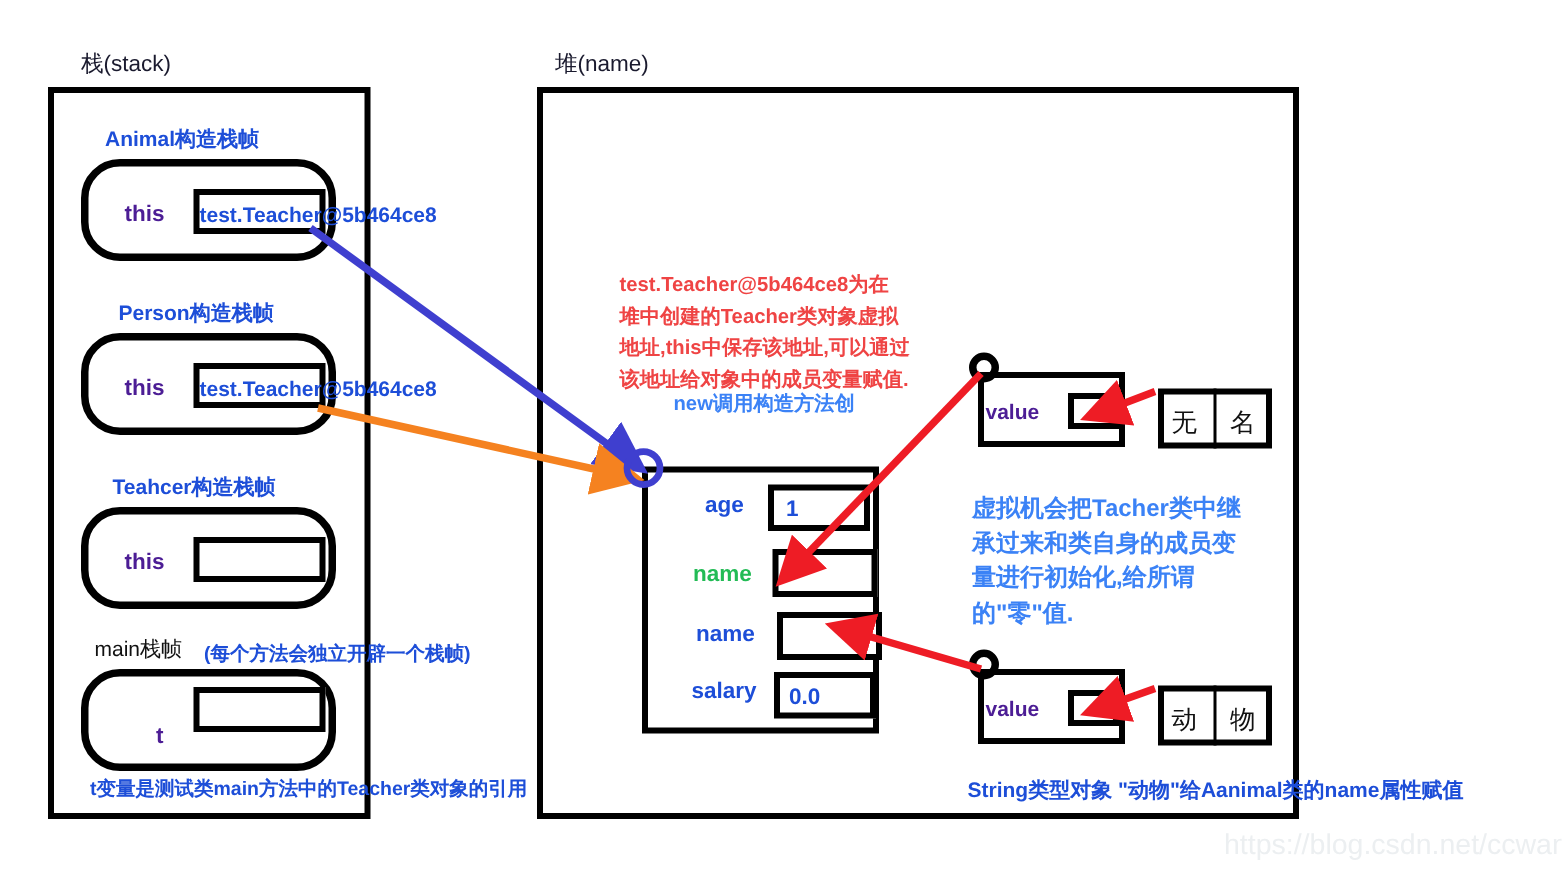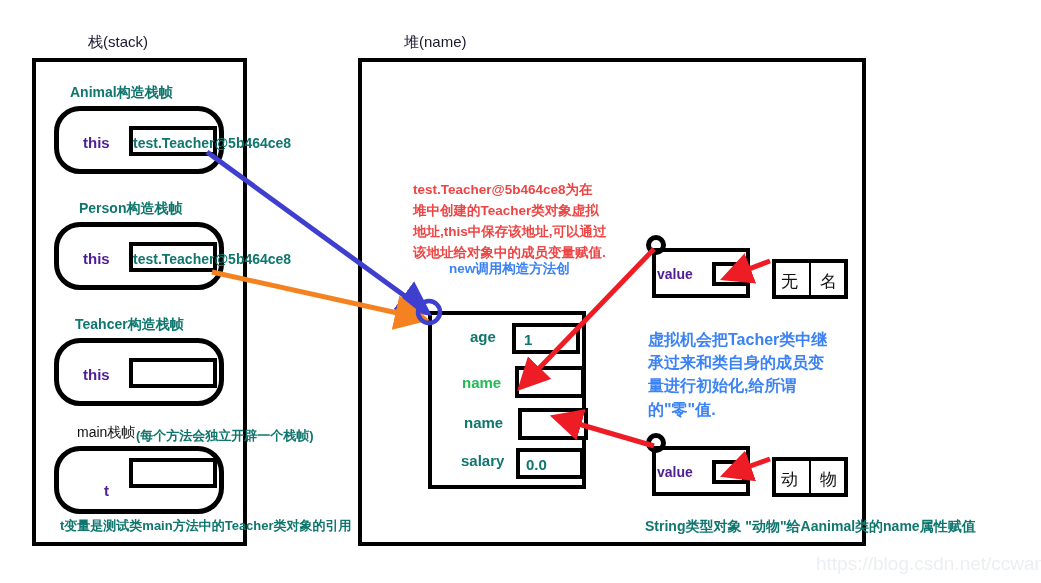--- a/index.html
+++ b/index.html
@@ -2,32 +2,32 @@
 <html><head>
 <meta charset="utf-8">
 <style>
   html,body{margin:0;padding:0;background:#ffffff;}
   body{
     width:1041px;height:583px;position:relative;overflow:hidden;
     font-family:"Liberation Sans","DejaVu Sans",sans-serif;
   }
   #stage{position:absolute;left:0;top:0;width:1041px;height:583px;}
 
-  .lbl{position:absolute;color:#1a1a2e;font-size:15px;white-space:nowrap;margin-left:34px;}
+  .lbl{position:absolute;color:#1a1a2e;font-size:15px;white-space:nowrap;}
 
   
   .region{position:absolute;border:4px solid #000;background:transparent;box-sizing:border-box;}
 
   
   .frame{position:absolute;border:5px solid #000;border-radius:26px;box-sizing:border-box;background:#fff;}
 
   
   .vbox{position:absolute;border:4px solid #000;box-sizing:border-box;background:#fff;}
 
-  .redtxt{position:absolute;color:#0f766e;font-weight:bold;white-space:nowrap;text-align:center;}
+  .redtxt{position:absolute;color:#1d4ed8;font-weight:bold;white-space:nowrap;text-align:center;}
   .greentxt{position:absolute;color:#22bb55;font-weight:bold;white-space:nowrap;}
   .blacktxt{position:absolute;color:#4c1d95;font-weight:bold;white-space:nowrap;}
   .cjk{position:absolute;color:#111;white-space:nowrap;}
 
   .note{position:absolute;color:#3b82f6;font-weight:bold;line-height:1.45;}
   .bnote{position:absolute;color:#ef4444;font-weight:bold;line-height:1.55;margin-top:32px;}
 
   .watermark{position:absolute;color:#eceff1;font-size:19px;white-space:nowrap;}
 
   svg.overlay{position:absolute;left:0;top:0;width:1041px;height:583px;pointer-events:none;}
@@ -52,21 +52,21 @@
   <div class="blacktxt" style="left:83px;top:250px;font-size:15px;">this</div>
   <div class="vbox" style="left:129px;top:242px;width:88px;height:30px;"></div>
   <div class="redtxt" style="left:133px;top:251px;font-size:14px;">test.Teacher@5b464ce8</div>
 
   <div class="redtxt" style="left:75px;top:316px;font-size:14px;">Teahcer构造栈帧</div>
   <div class="frame" style="left:54px;top:338px;width:170px;height:68px;"></div>
   <div class="blacktxt" style="left:83px;top:366px;font-size:15px;">this</div>
   <div class="vbox" style="left:129px;top:358px;width:88px;height:30px;"></div>
   <div class="redtxt" style="left:133px;top:367px;font-size:14px;"></div>
 
-  <div class="cjk" style="left:77px;top:424px;font-size:14px;">main栈帧</div>
+  <div class="cjk" style="left:63px;top:424px;font-size:14px;">main栈帧</div>
   <div class="redtxt" style="left:136px;top:427px;font-size:13px;">(每个方法会独立开辟一个栈帧)</div>
   <div class="frame" style="left:54px;top:446px;width:170px;height:68px;"></div>
   <div class="blacktxt" style="left:104px;top:482px;font-size:15px;">t</div>
   <div class="vbox" style="left:129px;top:458px;width:88px;height:30px;"></div>
   <div class="redtxt" style="left:133px;top:467px;font-size:14px;"></div>
   <div class="redtxt" style="left:60px;top:517px;font-size:13px;">t变量是测试类main方法中的Teacher类对象的引用</div>
 
   <div class="lbl" style="left:370px;top:33px;">堆(name)</div>
 
   <div class="region" style="left:358px;top:58px;width:508px;height:488px;"></div>

